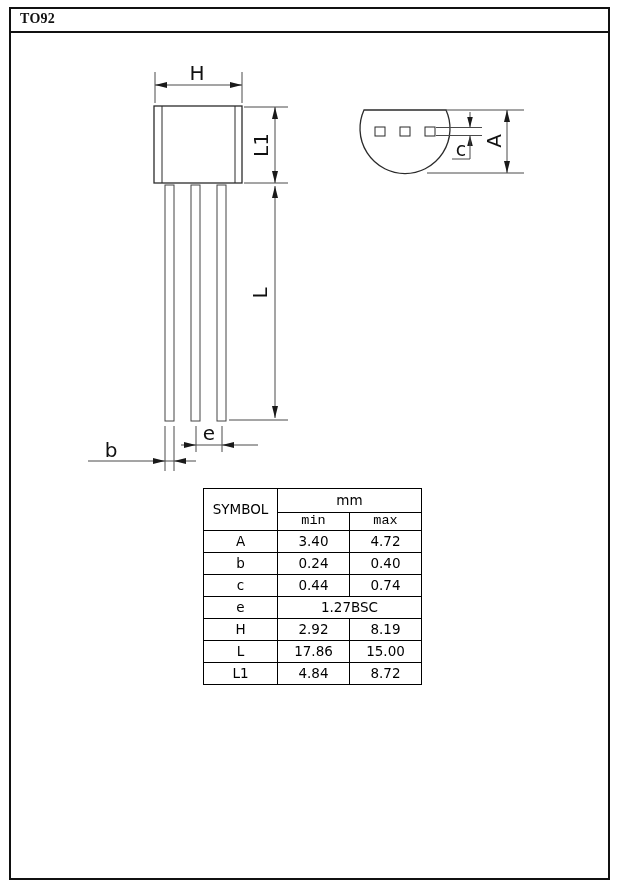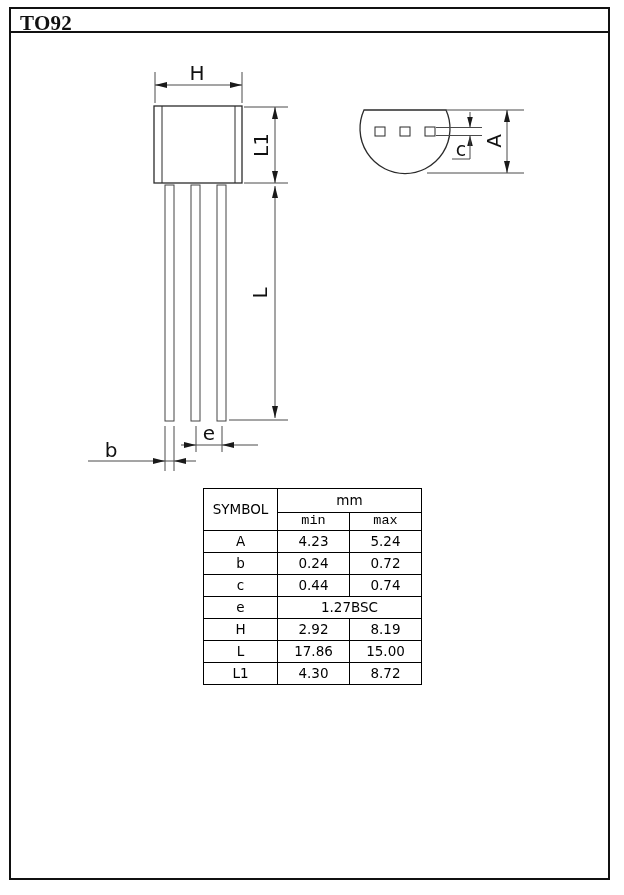--- a/index.html
+++ b/index.html
@@ -4,21 +4,21 @@
 <style>
   html,body{margin:0;padding:0;background:#fff;}
   .screen{position:relative;width:624px;height:895px;background:#ffffff;overflow:hidden;
           font-family:"DejaVu Sans","Liberation Sans",sans-serif;}
   .page-frame{position:absolute;left:9px;top:7px;width:601px;height:873px;
               border:2px solid #111;box-sizing:border-box;}
   .title-bar{position:absolute;left:0;top:0;width:100%;height:24px;
              border-bottom:2px solid #111;box-sizing:border-box;}
   .page-title{position:absolute;left:9px;top:2px;
               font-family:"Liberation Serif","DejaVu Serif",serif;
-              font-weight:bold;font-size:21px;color:#111;letter-spacing:.3px;text-align:center;}
+              font-weight:bold;font-size:14px;color:#111;letter-spacing:.3px;text-align:center;}
   .drawing-svg{position:absolute;left:0;top:0;}
   .dim-table{position:absolute;left:203px;top:488px;border-collapse:collapse;
              font-size:13.5px;color:#000;table-layout:fixed;padding-left:12px;}
   .dim-table td{border:1px solid #000;text-align:center;vertical-align:middle;
                 padding:0;line-height:1.1;}
   .col-sym{width:73px;}
   .col-min{width:71px;}
   .col-max{width:71px;}
   .hrow1{height:24px;}
   .hrow2{height:18px;font-family:Liberation Mono, monospace;}
@@ -126,27 +126,27 @@
         <tr class="hrow1">
       <td class="col-sym" rowspan="2">SYMBOL</td>
       <td colspan="2">mm</td>
     </tr>
     <tr class="hrow2">
       <td class="col-min">min</td>
       <td class="col-max">max</td>
     </tr>
     <tr class="drow">
       <td>A</td>
-      <td>4.23</td>
-      <td>5.24</td>
+      <td>3.40</td>
+      <td>4.72</td>
     </tr>
     <tr class="drow">
       <td>b</td>
       <td>0.24</td>
-      <td>0.72</td>
+      <td>0.40</td>
     </tr>
     <tr class="drow">
       <td>c</td>
       <td>0.44</td>
       <td>0.74</td>
     </tr>
     <tr class="drow">
       <td>e</td>
       <td colspan="2">1.27BSC</td>
     </tr>
@@ -155,19 +155,19 @@
       <td>2.92</td>
       <td>8.19</td>
     </tr>
     <tr class="drow">
       <td>L</td>
       <td>17.86</td>
       <td>15.00</td>
     </tr>
     <tr class="drow">
       <td>L1</td>
-      <td>4.30</td>
+      <td>4.84</td>
       <td>8.72</td>
     </tr>
   </tbody>
     </table>
 
 </div>
 
 </body></html>

